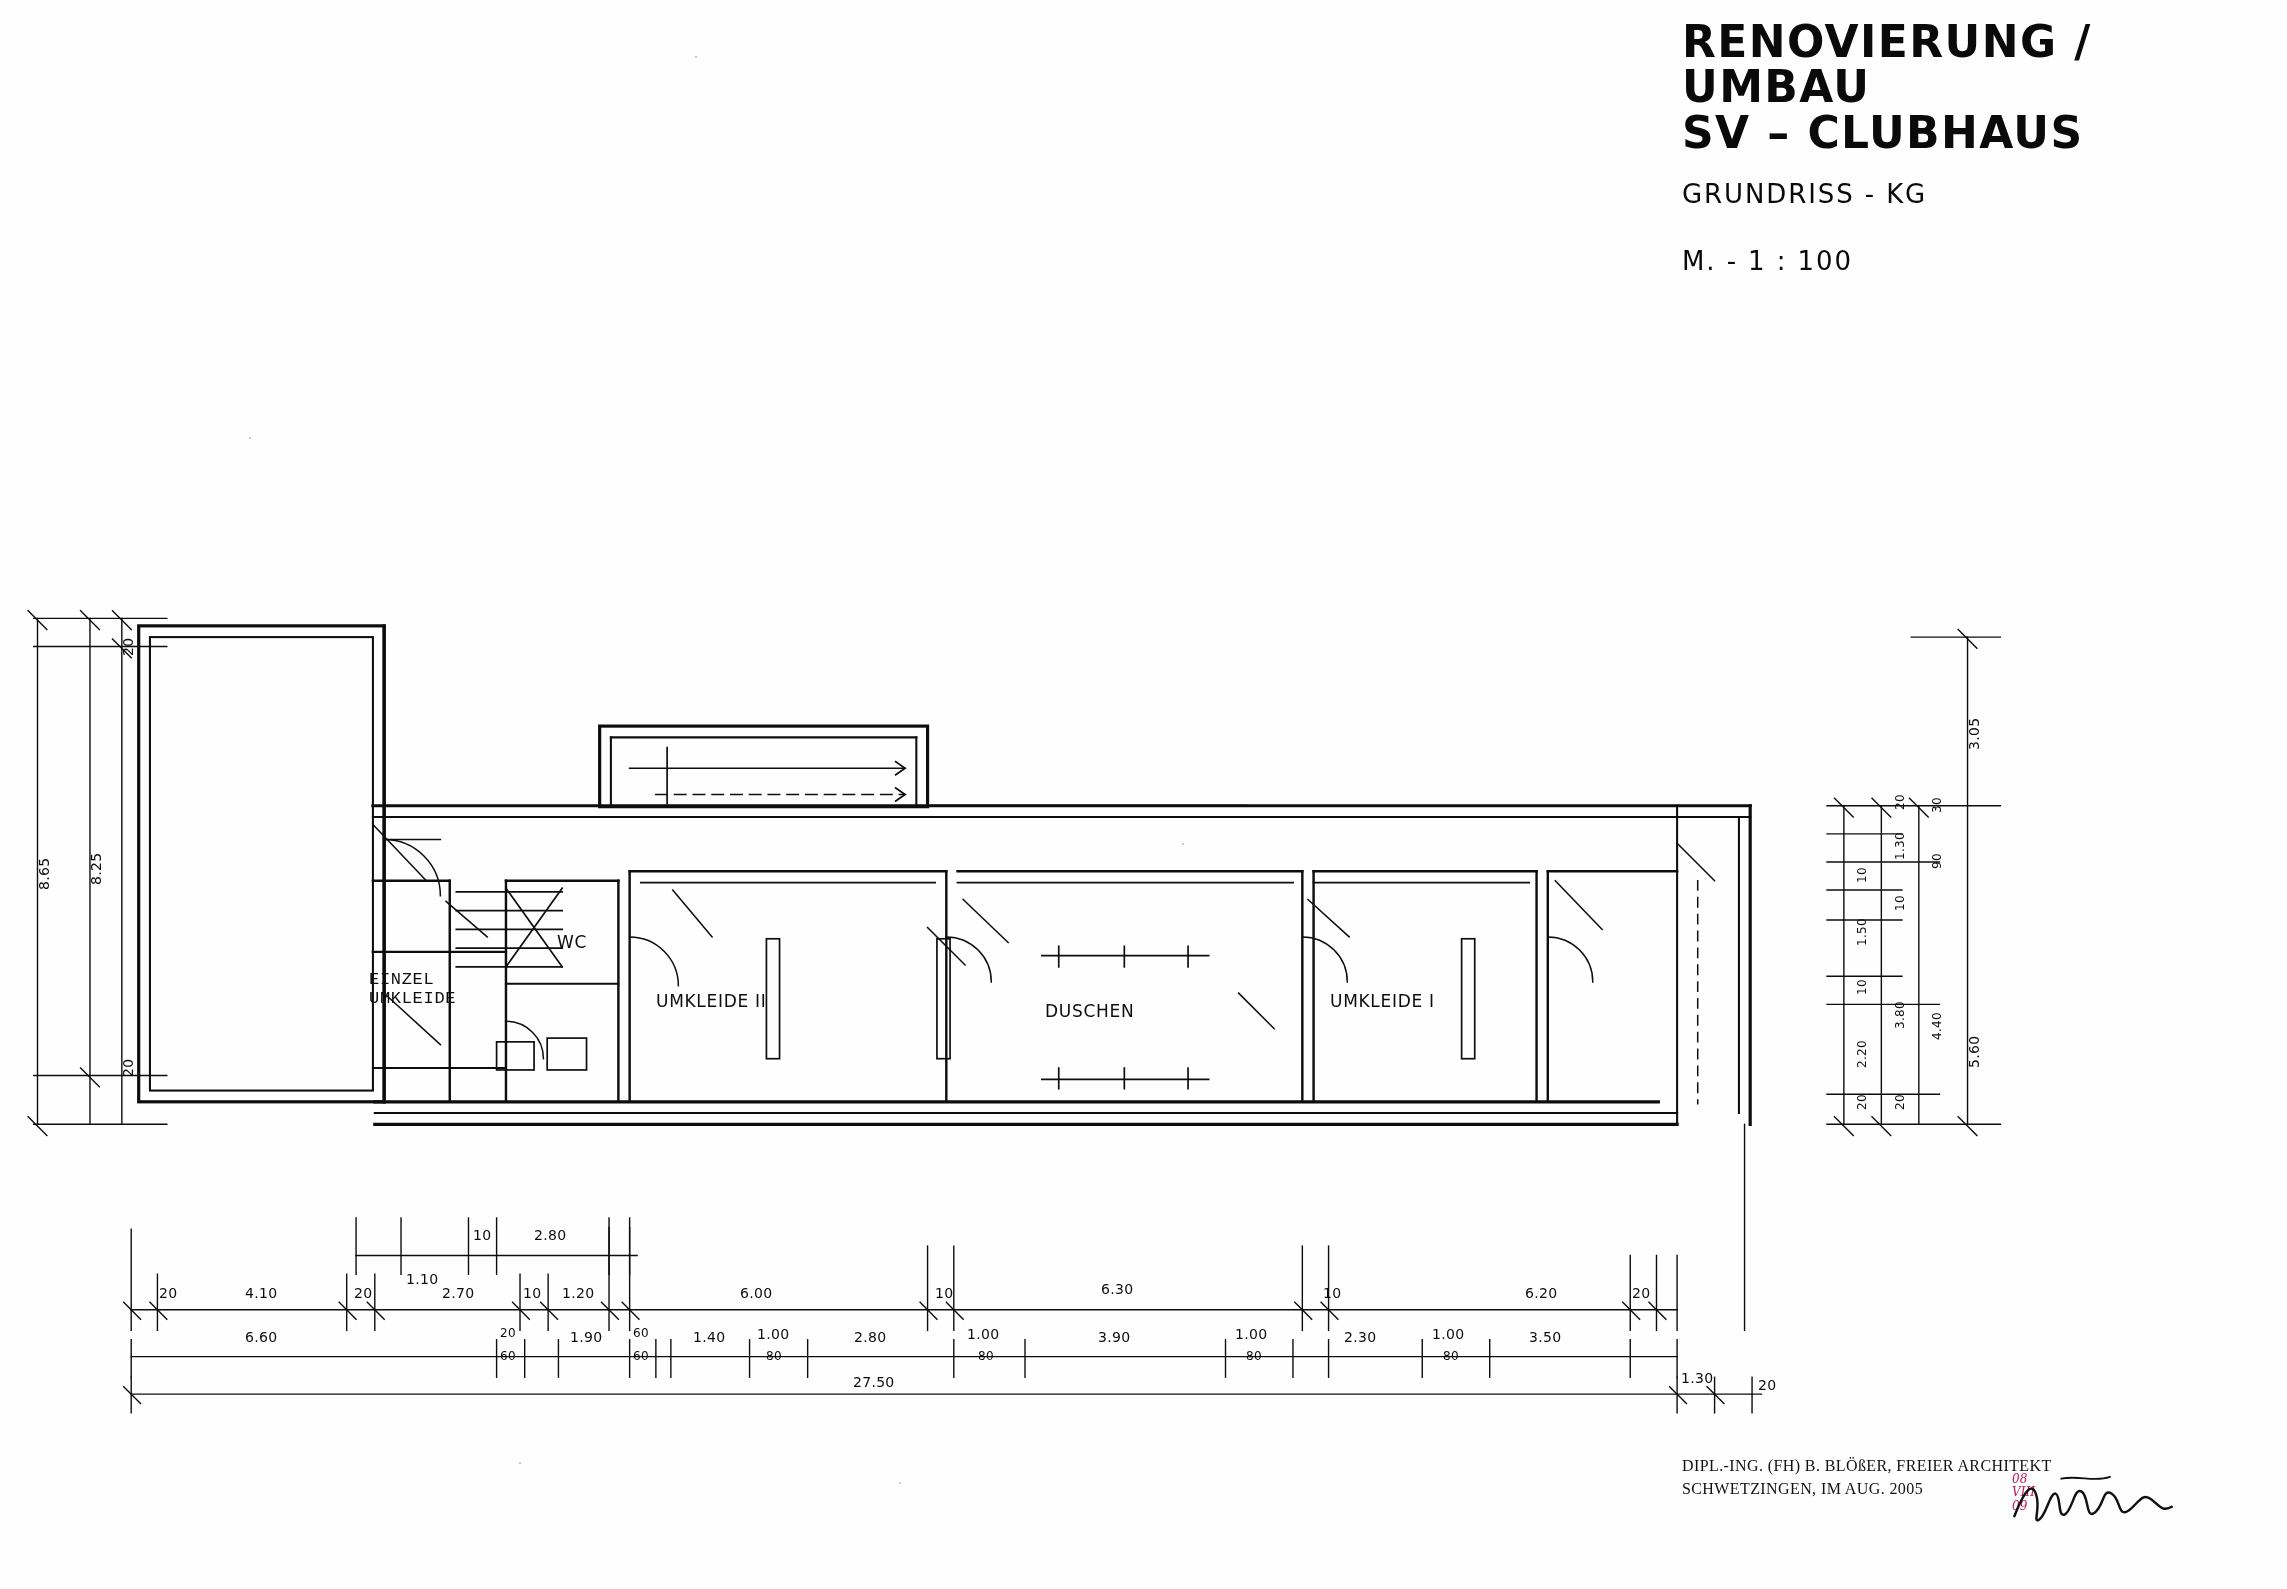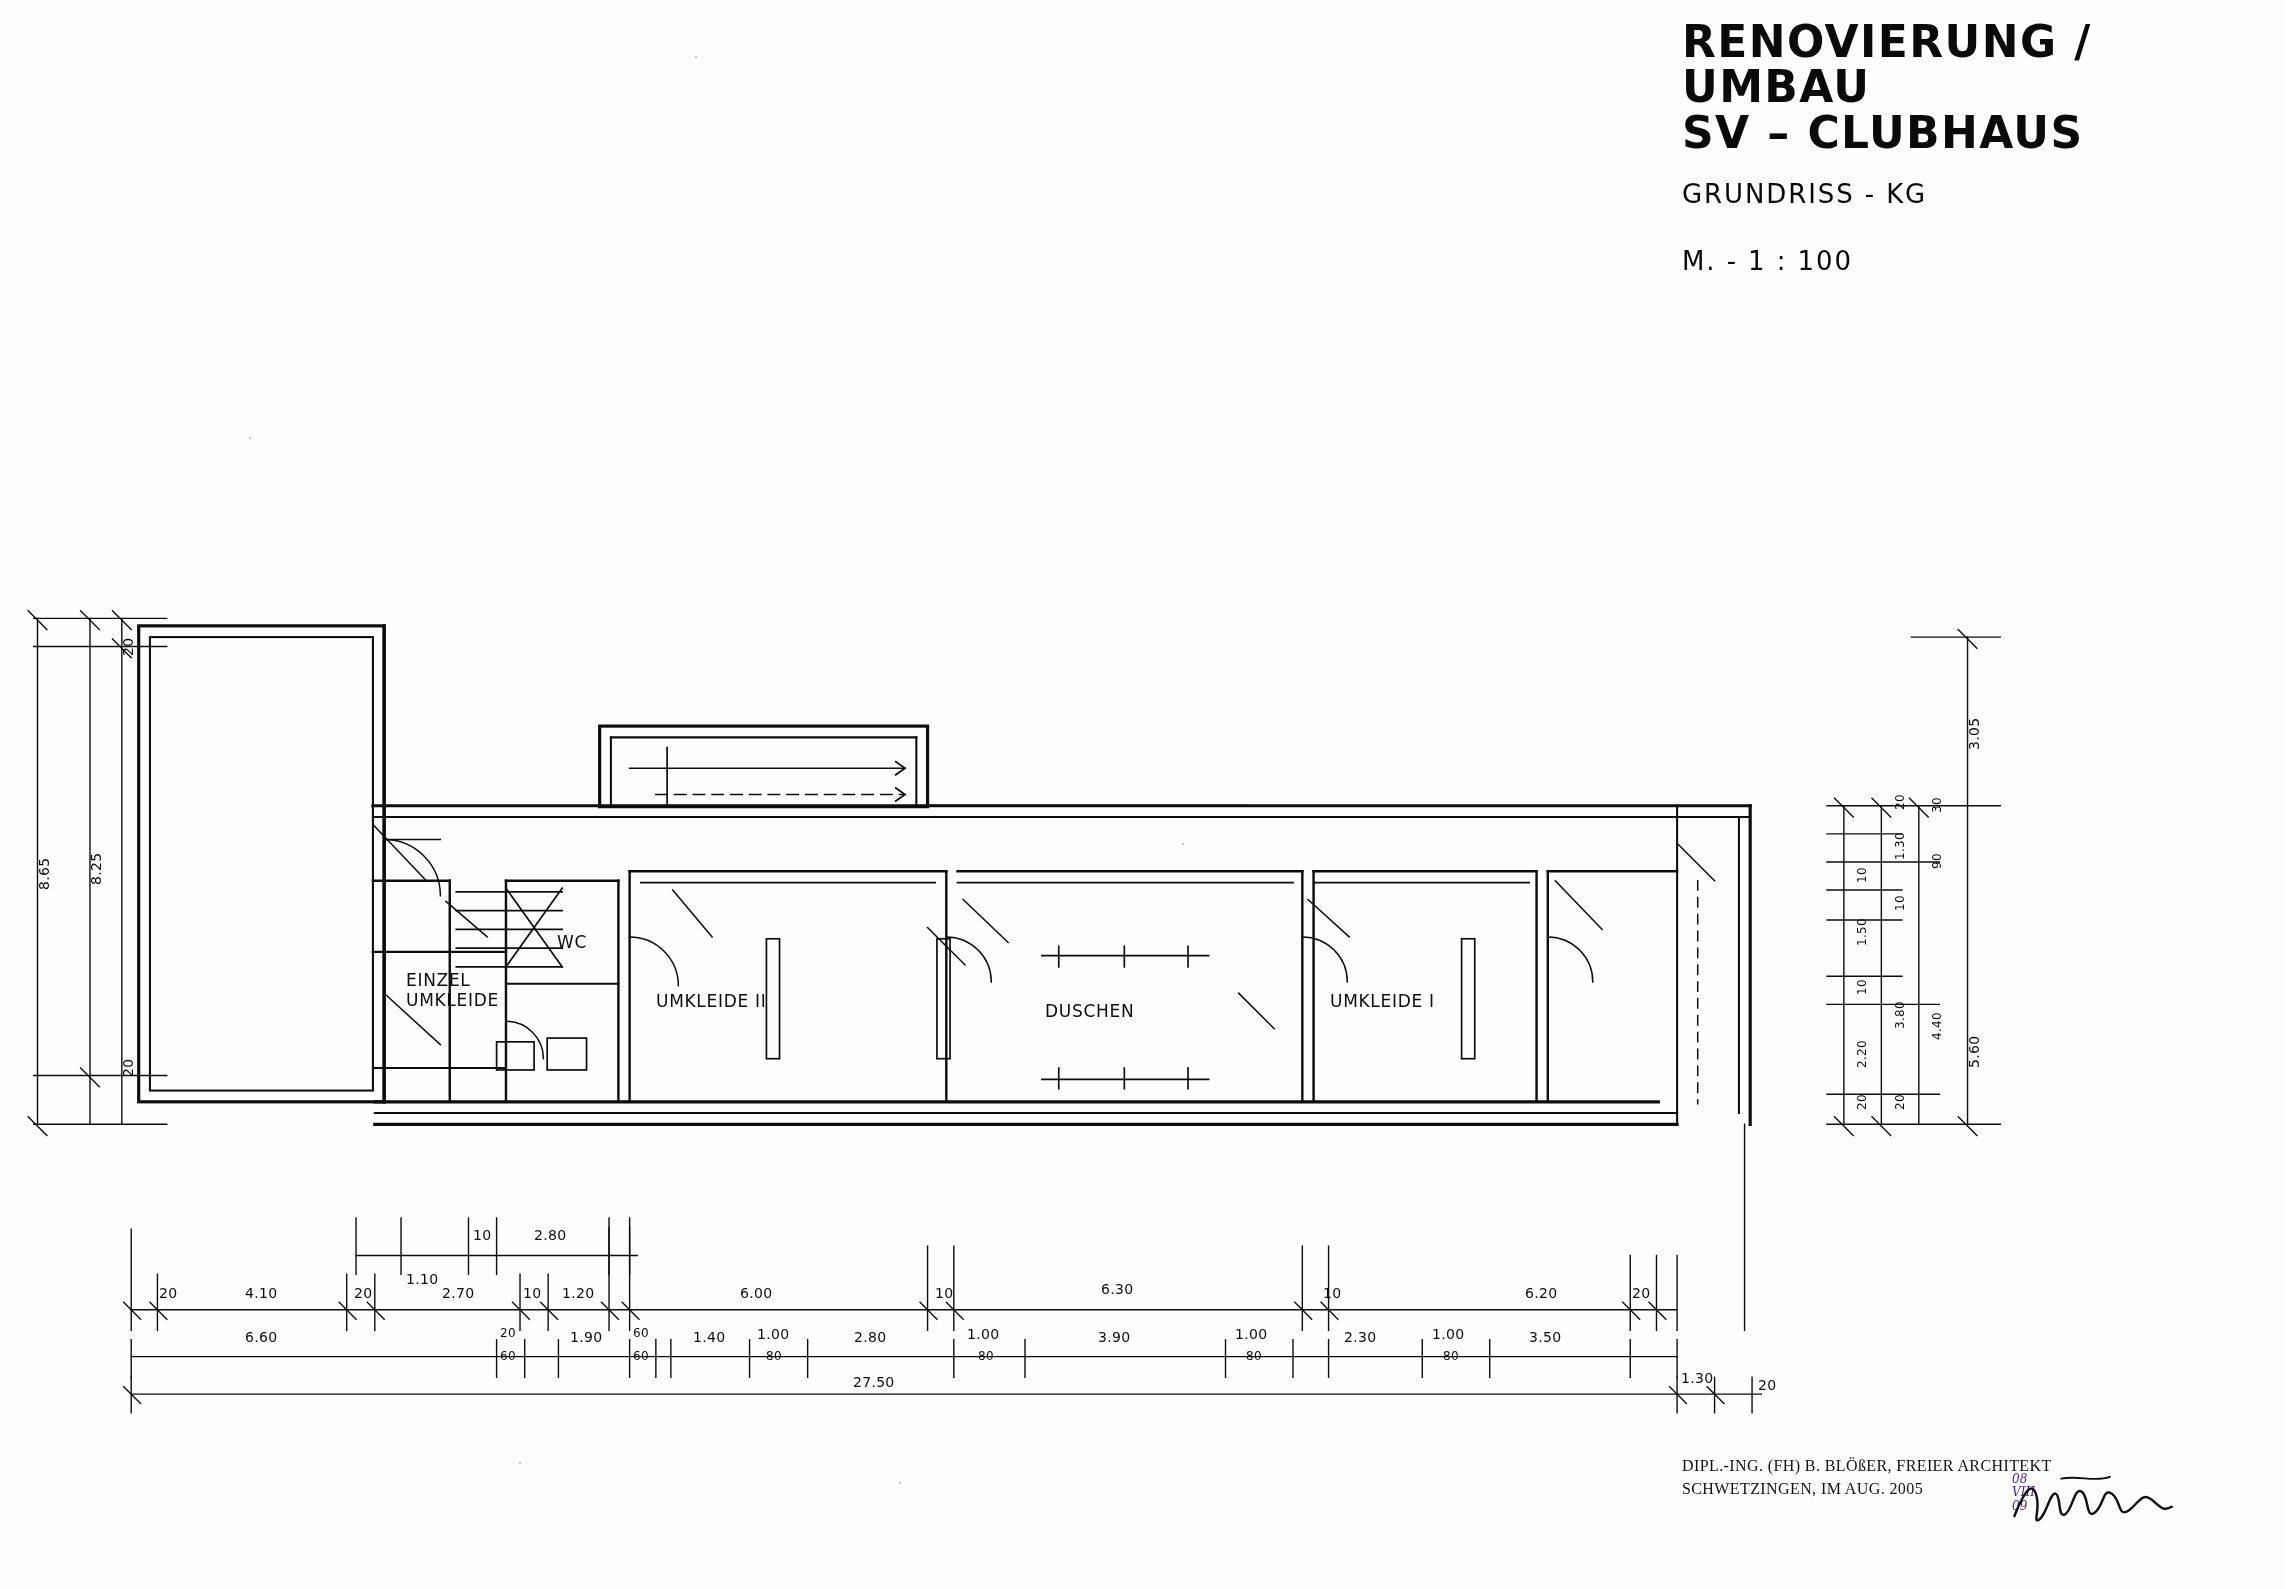--- a/index.html
+++ b/index.html
@@ -71,21 +71,21 @@
     height: 66px;
   }
   .sig-date {
     position: absolute;
     left: 2012px;
     top: 1473px;
     font-family: "DejaVu Serif", serif;
     font-size: 12px;
     font-style: italic;
     line-height: 1.12;
-    color: #4c1d95;
+    color: #be185d;
   }
   
   #plan {
     position: absolute;
     left: 0;
     top: 0;
   }
   .lbl {
     position: absolute;
     font-family: "DejaVu Sans", sans-serif;
@@ -383,21 +383,21 @@
         <line x1="132" y1="1480" x2="150" y2="1498"></line>
         <line x1="1782" y1="1480" x2="1800" y2="1498"></line>
         <line x1="1822" y1="1480" x2="1840" y2="1498"></line>
 
         <line x1="1862" y1="1200" x2="1862" y2="1420" stroke-dasharray="0"></line>
       </g>
 
     </g>
   </svg>
 
-  <div class="lbl" style="left:406px; top:970px;">
+  <div class="lbl" style="left:369px; top:970px;font-family:Liberation Mono, monospace;">
     <div>EINZEL</div>
     <div>UMKLEIDE</div>
   </div>
   <div class="lbl" style="left:557px; top:932px;">WC</div>
   <div class="lbl" style="left:656px; top:991px;">UMKLEIDE II</div>
   <div class="lbl" style="left:1045px; top:1001px;">DUSCHEN</div>
   <div class="lbl" style="left:1330px; top:991px;">UMKLEIDE I</div>
 
   <div class="dim vert" style="left:120px; top:656px;">20</div>
   <div class="dim vert" style="left:88px; top:885px;">8.25</div>

